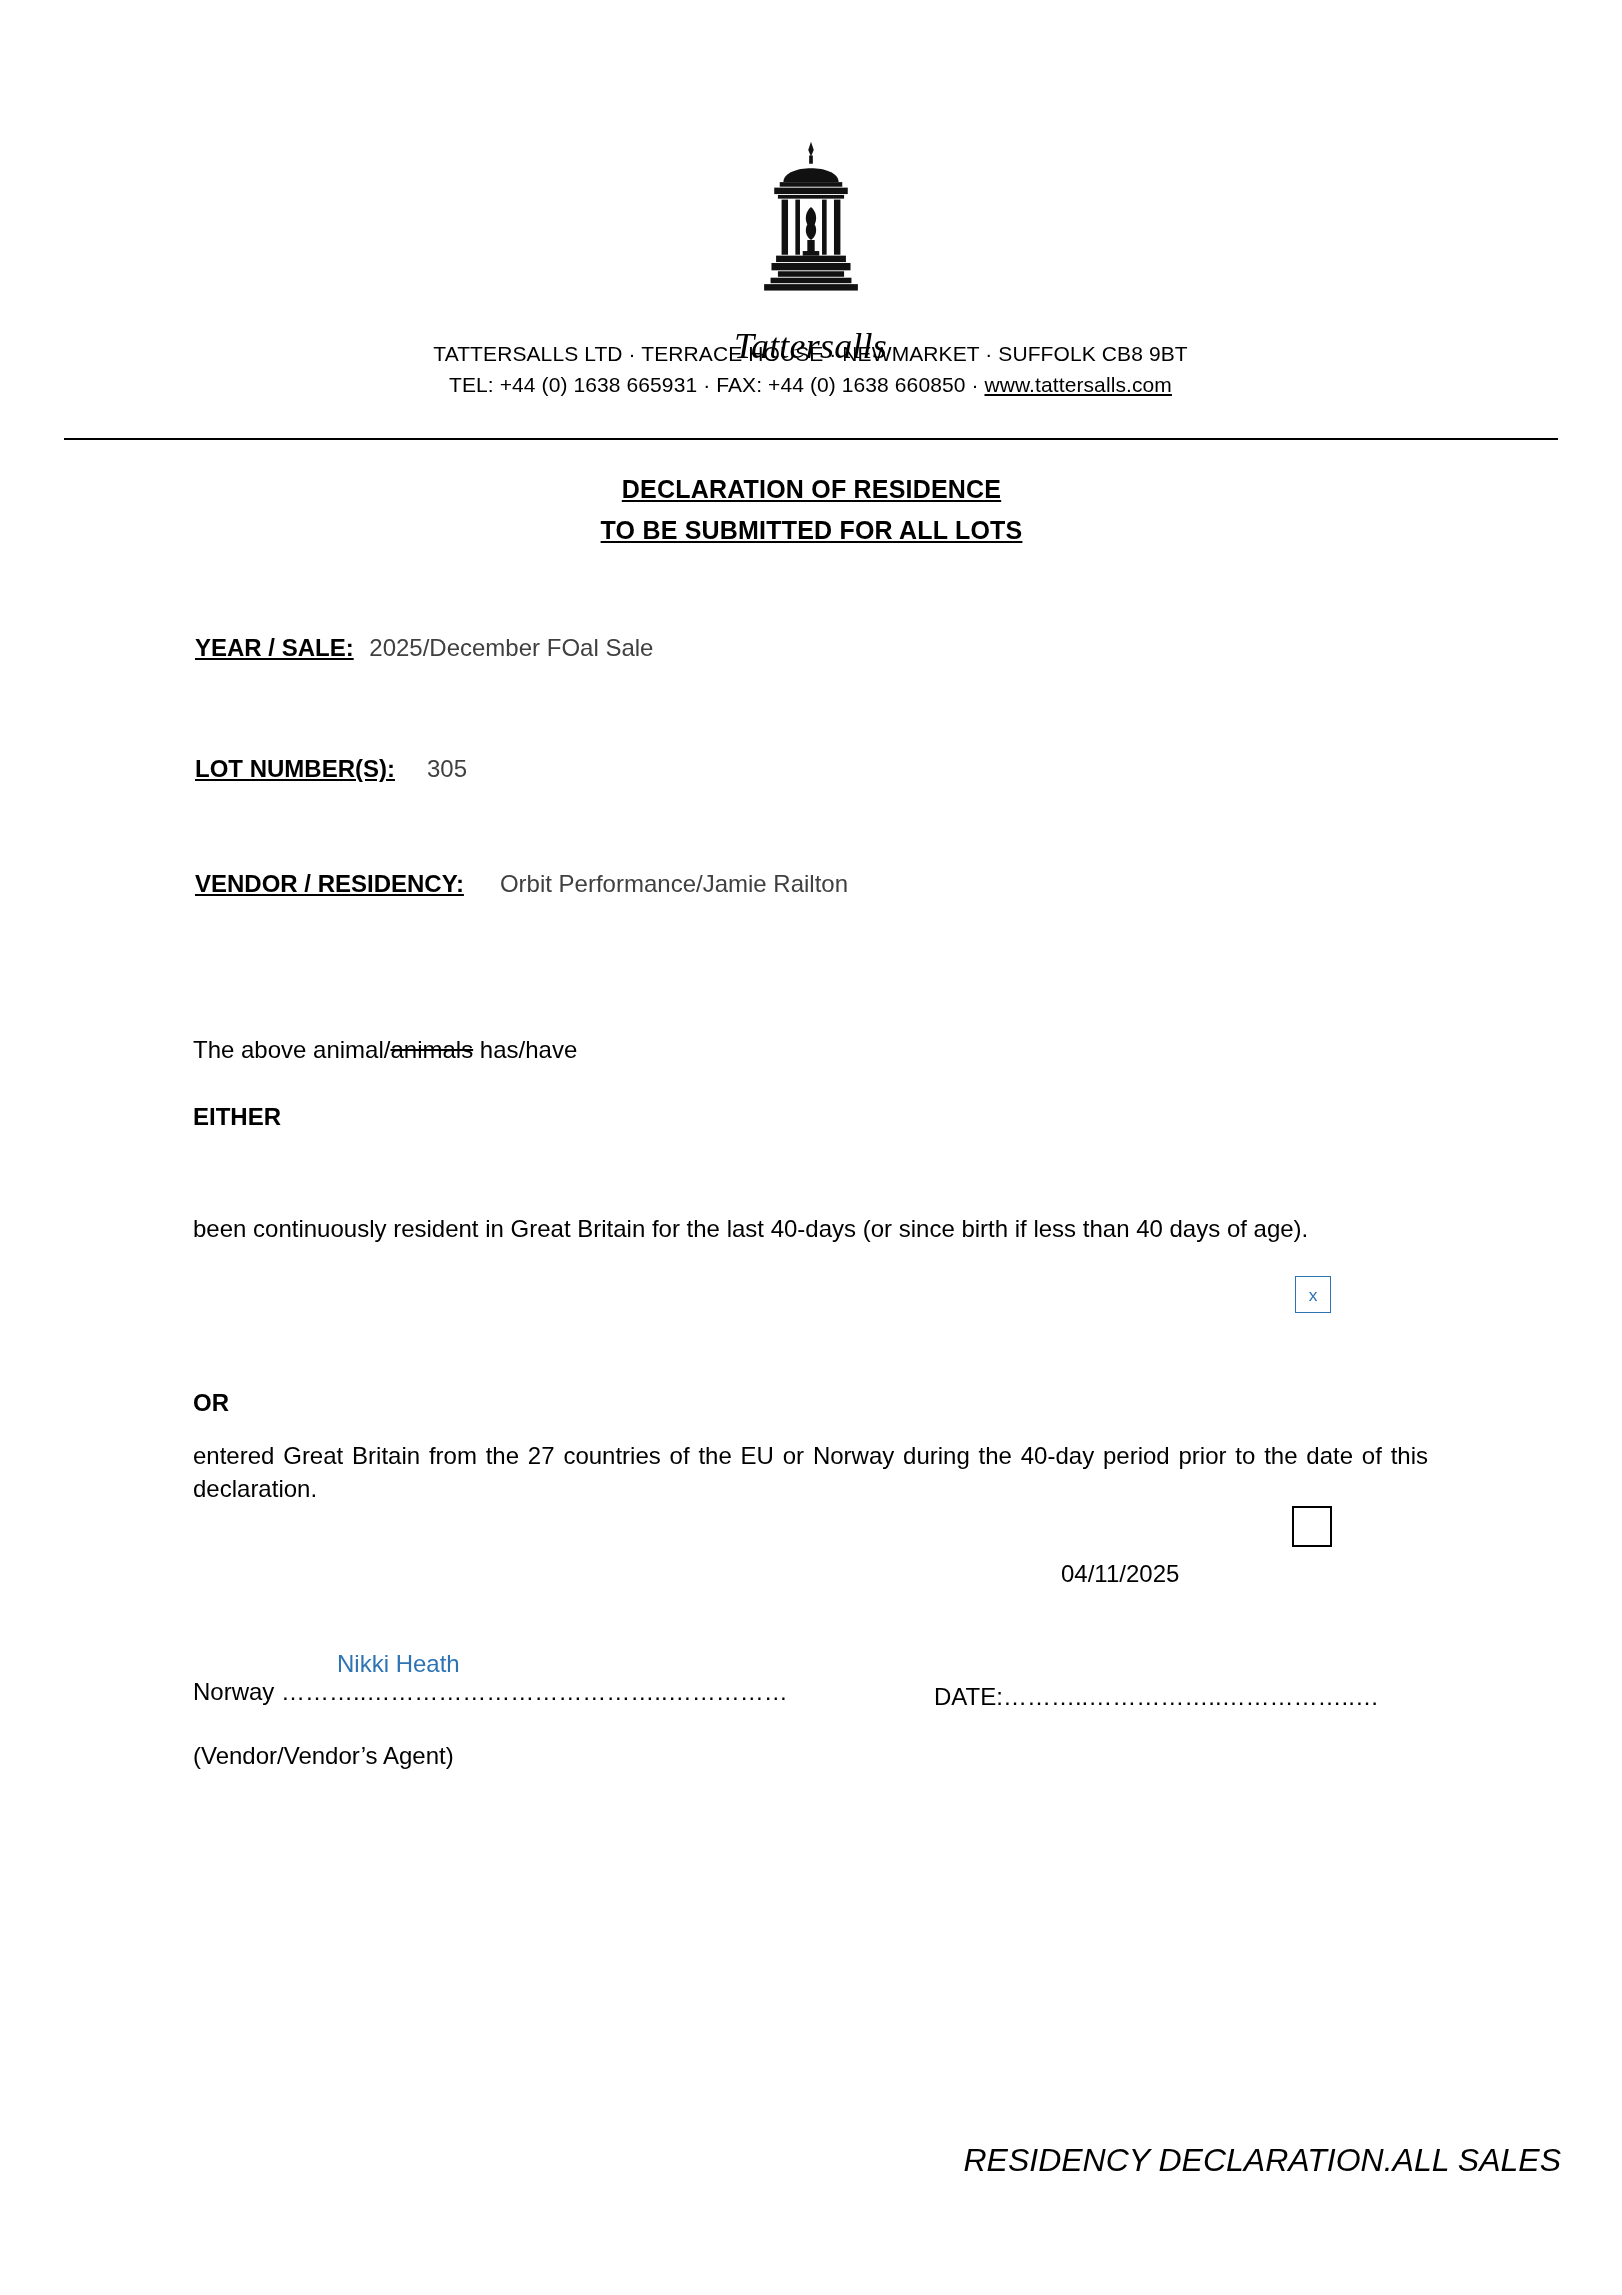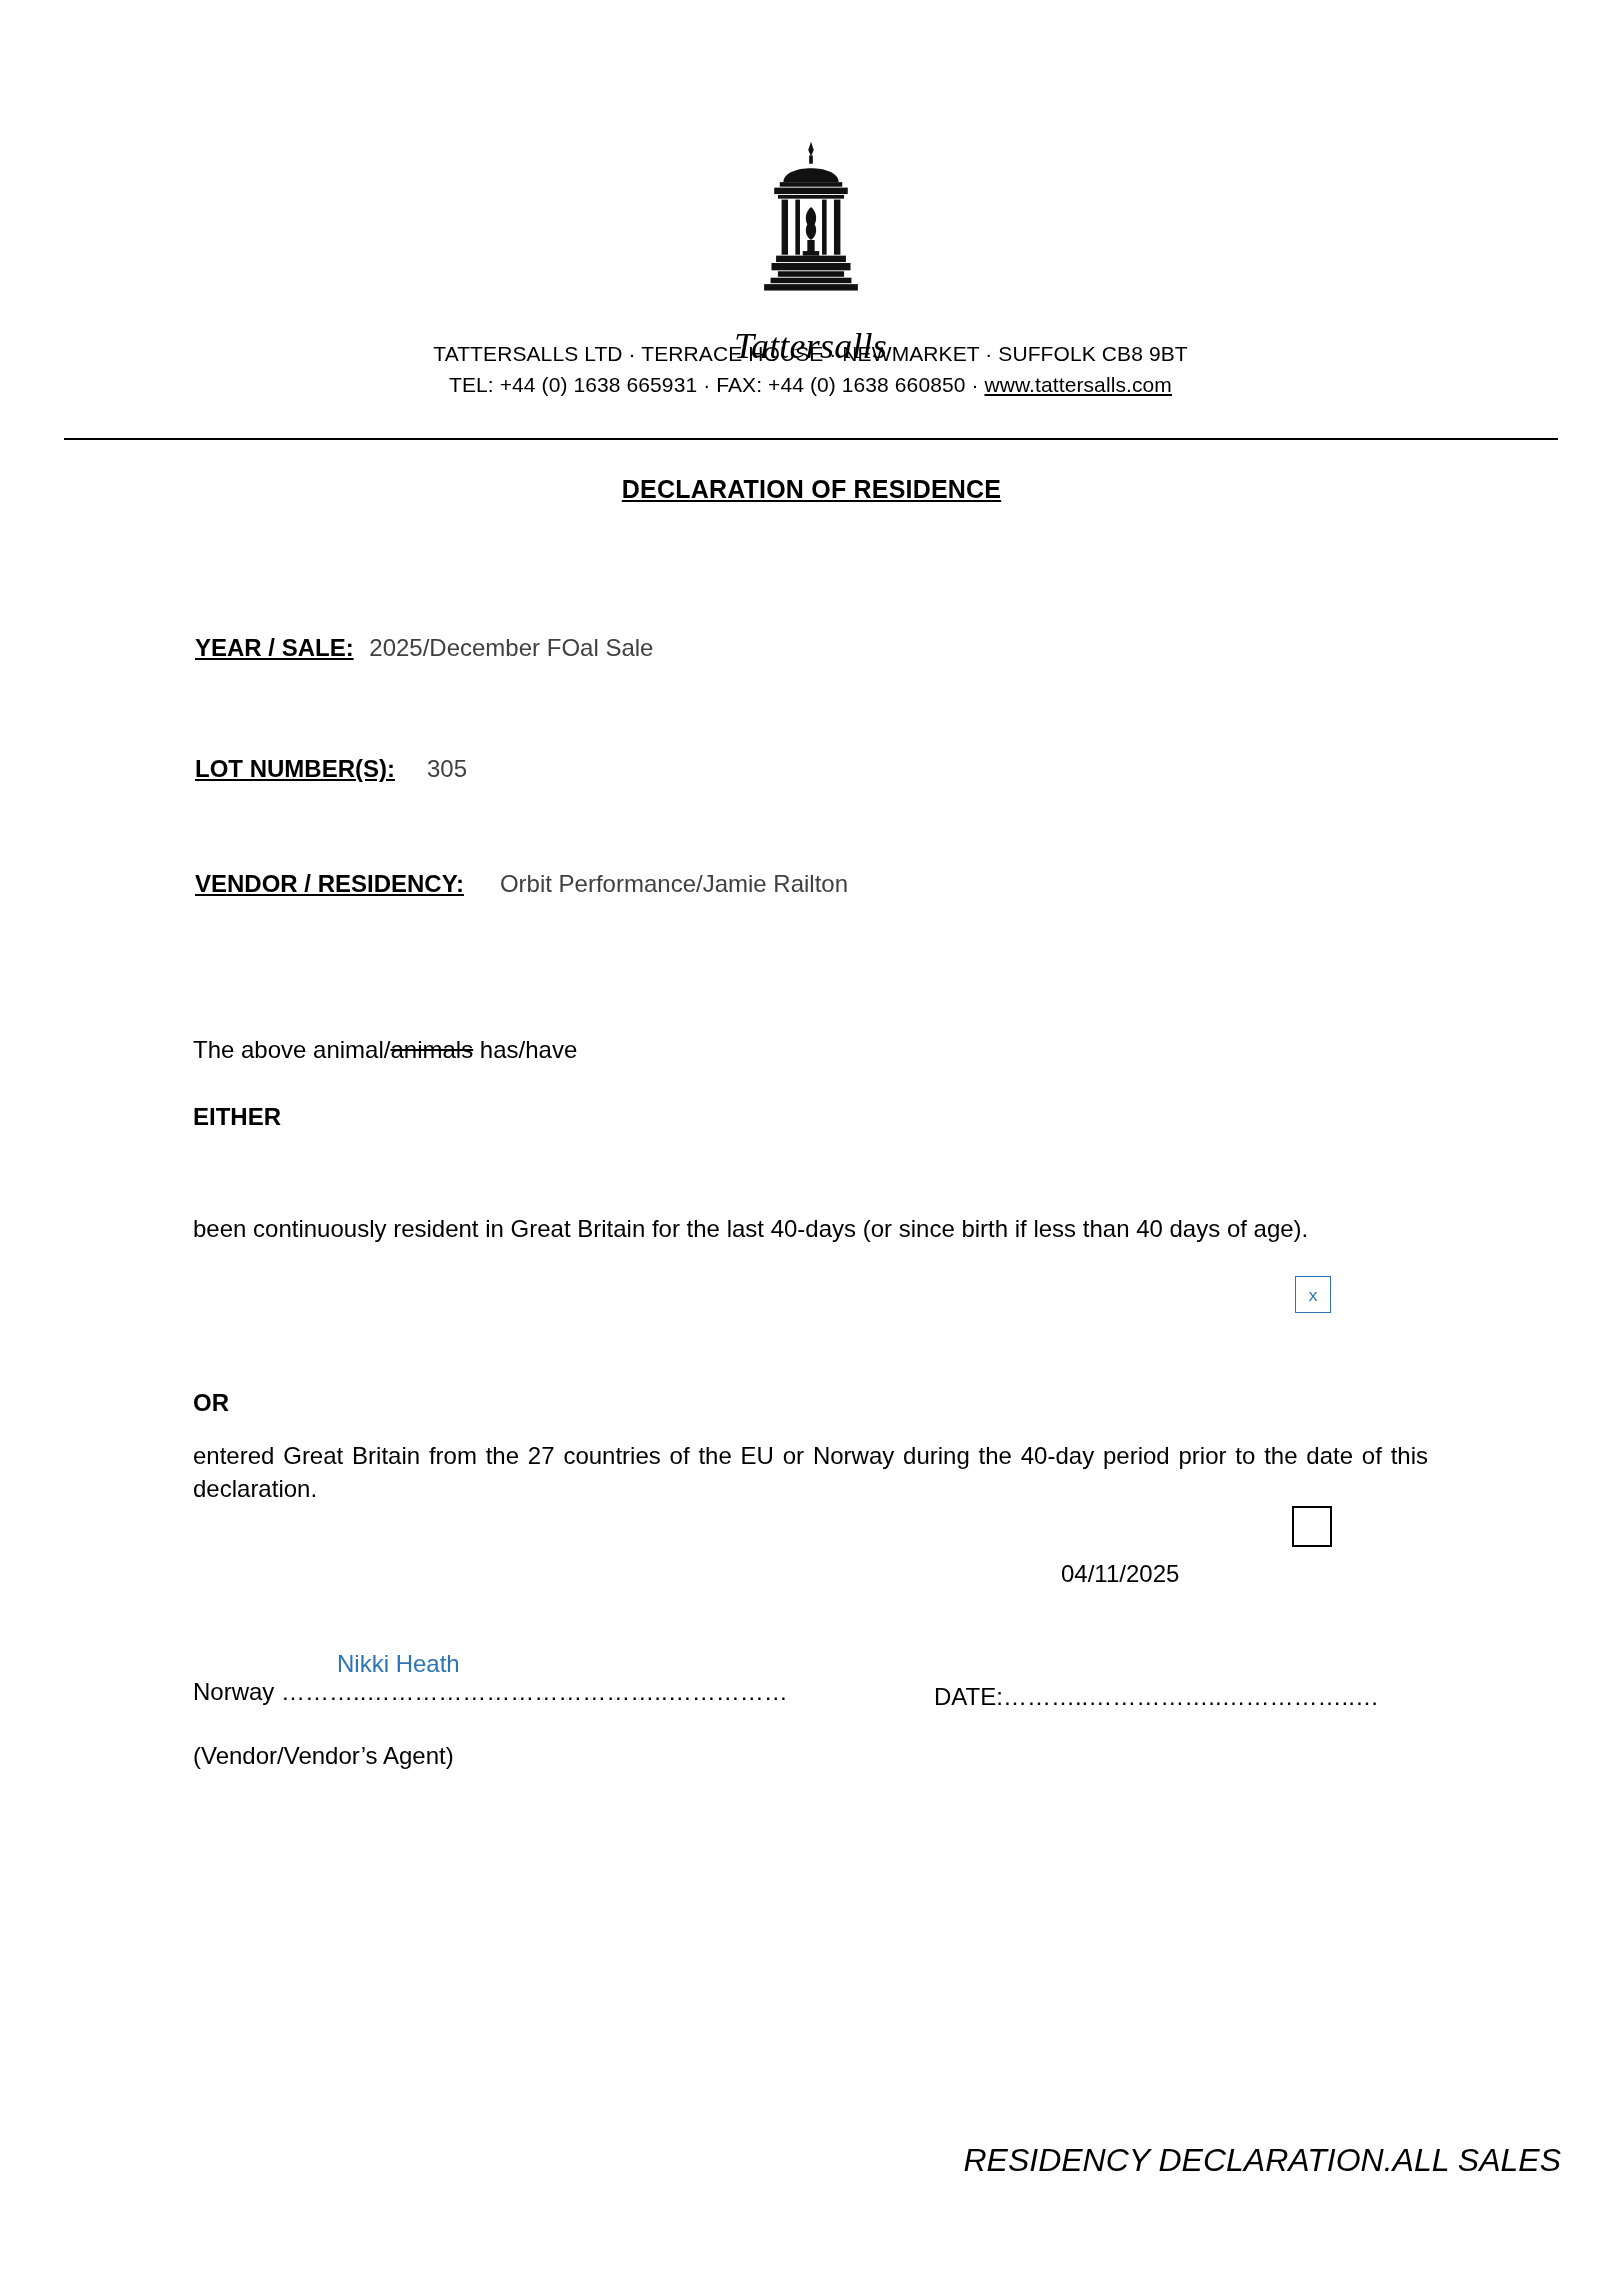--- a/index.html
+++ b/index.html
@@ -237,20 +237,21 @@
     </div>
     <div class="addr-line">TATTERSALLS LTD · TERRACE HOUSE · NEWMARKET · SUFFOLK CB8 9BT</div>
     <div class="addr-line second">
       <span>TEL: +44 (0) 1638 665931 · FAX: +44 (0) 1638 660850 · </span><span class="addr-link">www.tattersalls.com</span>
     </div>
   </div>
 
   <div class="rule"></div>
 
   <div class="doc-title l1">DECLARATION OF RESIDENCE</div>
+  <div class="doc-title l2">TO BE SUBMITTED FOR ALL LOTS</div>
 
   <div class="field" id="field-year">
     <span class="lbl">YEAR / SALE:</span><span class="val">2025/December FOal Sale</span>
   </div>
 
   <div class="field" id="field-lot">
     <span class="lbl">LOT NUMBER(S):</span><span class="val">305</span>
   </div>
 
   <div class="field" id="field-vendor">

